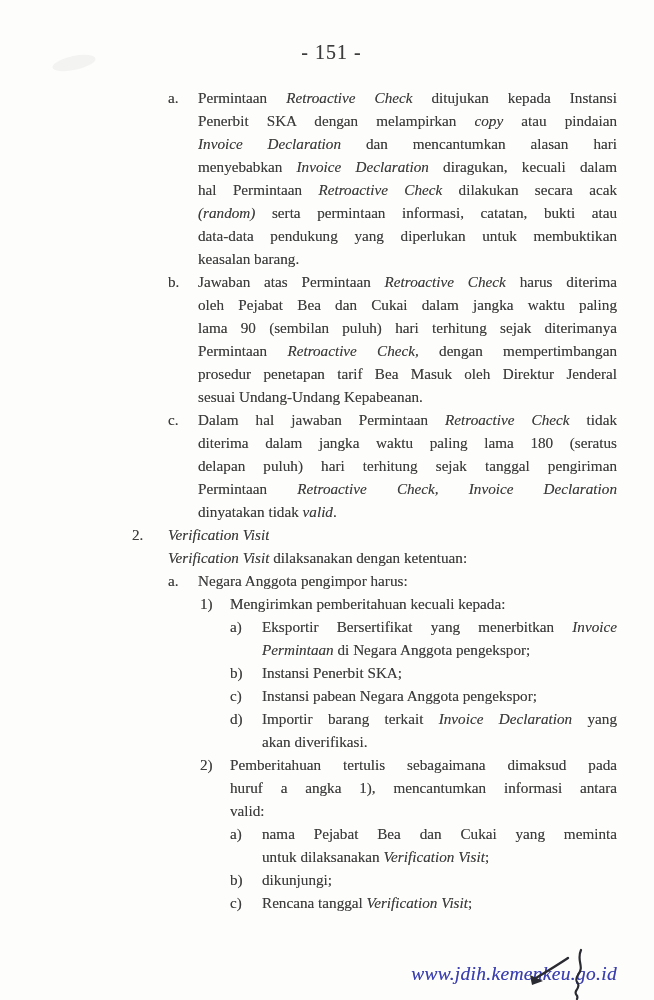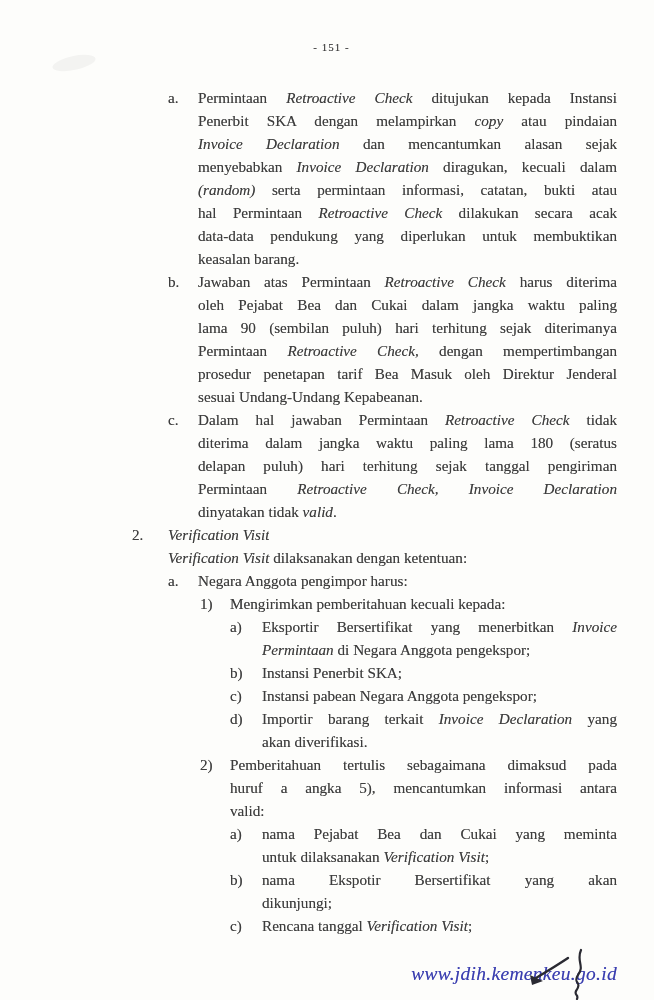--- a/index.html
+++ b/index.html
@@ -5,21 +5,21 @@
   html,body{margin:0;padding:0;background:#ffffff;}
   .page{
     position:relative;width:654px;height:1000px;overflow:hidden;
     background:var(--paper,#fdfdfb);
     font-family:"Liberation Serif",serif;
     color:var(--ink,#3d3d3d);
     text-shadow:0 0 .6px rgba(61,61,61,.55);
   }
   .page-number{
     position:absolute;top:41px;left:0;right:0;
-    text-align:center;font-size:11px;letter-spacing:1px;margin-left:9px;
+    text-align:center;font-size:20px;letter-spacing:1px;margin-left:9px;
   }
   .content{position:absolute;top:86px;left:0;right:0;}
   .row{display:flex;align-items:flex-start;}
   .m{flex:0 0 auto;font-size:15.2px;line-height:23px;}
   .txt{font-size:15.2px;line-height:23px;}
   .l1{margin-left:168px;}  .l1 .m{width:30px;}
   .l2h{margin-left:132px;} .l2h .m{width:36px;}
   .ind{margin-left:168px;}
   .l3{margin-left:200px;}  .l3 .m{width:30px;}
   .l4{margin-left:230px;}  .l4 .m{width:32px;}
@@ -47,24 +47,24 @@
 
   <div class="page-number">- 151 -</div>
 
   <div class="content">
 
     <div class="row l1">
       <span class="m">a.</span>
       <div class="txt w1">
           <div class="ln j"><span>Permintaan </span><span class="it">Retroactive Check</span><span> ditujukan kepada Instansi</span></div>
           <div class="ln j"><span>Penerbit SKA dengan melampirkan </span><span class="it">copy</span><span> atau pindaian</span></div>
-          <div class="ln j"><span class="it">Invoice Declaration</span><span> dan mencantumkan alasan sejak</span></div>
+          <div class="ln j"><span class="it">Invoice Declaration</span><span> dan mencantumkan alasan hari</span></div>
           <div class="ln j"><span>menyebabkan </span><span class="it">Invoice Declaration</span><span> diragukan, kecuali dalam</span></div>
+          <div class="ln j"><span>hal Permintaan </span><span class="it">Retroactive Check</span><span> dilakukan secara acak</span></div>
           <div class="ln j"><span class="it">(random)</span><span> serta permintaan informasi, catatan, bukti atau</span></div>
-          <div class="ln j"><span>hal Permintaan </span><span class="it">Retroactive Check</span><span> dilakukan secara acak</span></div>
           <div class="ln j"><span>data-data pendukung yang diperlukan untuk membuktikan</span></div>
           <div class="ln"><span>keasalan barang.</span></div>
         </div>
     </div>
 
     <div class="row l1">
       <span class="m">b.</span>
       <div class="txt w1">
           <div class="ln j"><span>Jawaban atas Permintaan </span><span class="it">Retroactive Check</span><span> harus diterima</span></div>
           <div class="ln j"><span>oleh Pejabat Bea dan Cukai dalam jangka waktu paling</span></div>
@@ -140,37 +140,36 @@
       <div class="txt w4">
           <div class="ln j"><span>Importir barang terkait </span><span class="it">Invoice Declaration</span><span> yang</span></div>
           <div class="ln"><span>akan diverifikasi.</span></div>
         </div>
     </div>
 
     <div class="row l3">
       <span class="m">2)</span>
       <div class="txt w3">
           <div class="ln j"><span>Pemberitahuan tertulis sebagaimana dimaksud pada</span></div>
-          <div class="ln j"><span>huruf a angka 5), mencantumkan informasi antara</span></div>
+          <div class="ln j"><span>huruf a angka 1), mencantumkan informasi antara</span></div>
           <div class="ln"><span>valid:</span></div>
         </div>
     </div>
 
     <div class="row l4">
       <span class="m">a)</span>
       <div class="txt w4">
           <div class="ln j"><span>nama Pejabat Bea dan Cukai yang meminta</span></div>
           <div class="ln"><span>untuk dilaksanakan </span><span class="it">Verification Visit</span><span>;</span></div>
         </div>
     </div>
 
     <div class="row l4">
       <span class="m">b)</span>
       <div class="txt w4">
-          <div class="ln j"><span>nama Ekspotir Bersertifikat yang akan</span></div>
           <div class="ln"><span>dikunjungi;</span></div>
         </div>
     </div>
 
     <div class="row l4">
       <span class="m">c)</span>
       <div class="txt w4">
           <div class="ln"><span>Rencana tanggal </span><span class="it">Verification Visit</span><span>;</span></div>
         </div>
     </div>

